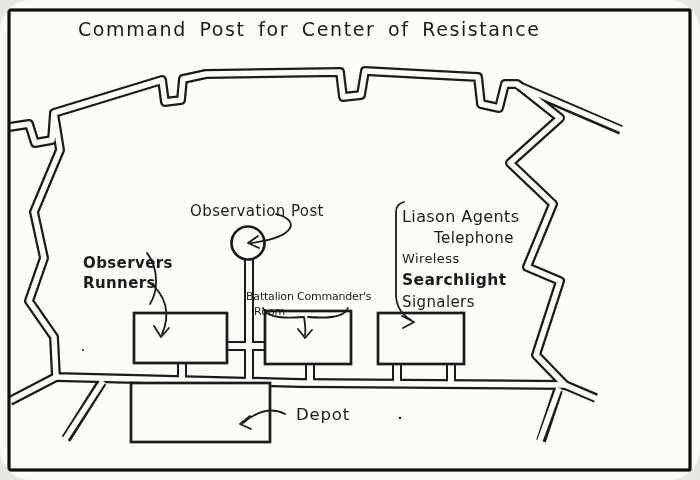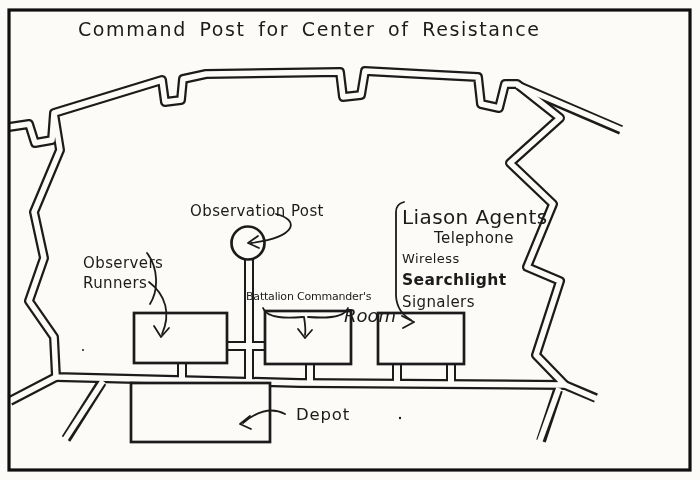--- a/index.html
+++ b/index.html
@@ -1,35 +1,36 @@
 <!DOCTYPE html>
 <html><head>
 <meta charset="utf-8">
 <style>
   html,body{margin:0;padding:0;background:#e9e7e2;}
   .canvas{
     position:relative;width:700px;height:480px;overflow:hidden;
     background:#fcfbf7;
     font-family:"DejaVu Sans", sans-serif;
     color:#1b1b1b;
+    border-radius:31px;
   }
   .canvas svg{position:absolute;left:0;top:0;}
   .lbl{position:absolute;white-space:nowrap;line-height:1.15;color:#1b1b1b;}
   .title{
     left:78px;top:19px;font-size:19px;letter-spacing:1.6px;word-spacing:5px;
     font-weight:500;
   }
   .obs-label{left:190px;top:203px;font-size:15px;letter-spacing:.4px;}
   .left-group{left:83px;top:253px;font-size:15px;}
-  .left-group div{line-height:20px;letter-spacing:.4px;}
+  .left-group div{line-height:20px;letter-spacing:.4px;font-weight:bold;}
   .cmd-1{left:246px;top:291px;font-size:11px;letter-spacing:-0.2px;}
-  .cmd-2{left:254px;top:306px;width:142px;text-align:right;font-size:18px;font-style:italic;}
+  .cmd-2{left:254px;top:306px;width:142px;text-align:left;font-size:11px;}
   .right-group{left:402px;top:206px;}
   .right-group div{letter-spacing:.4px;}
-  .rg-0{font-size:20px;line-height:22px;}
+  .rg-0{font-size:16px;line-height:22px;}
   .rg-1{font-size:15px;line-height:21px;margin-left:32px;}
   .rg-2{font-size:13px;line-height:20px;}
   .rg-3{font-size:15.5px;line-height:22px;font-weight:bold;letter-spacing:.6px;}
   .rg-4{font-size:15px;line-height:22px;}
   .depot-label{left:296px;top:406px;font-size:16.5px;letter-spacing:.8px;}
 </style>
 </head>
 <body>
 
 <div class="canvas">

